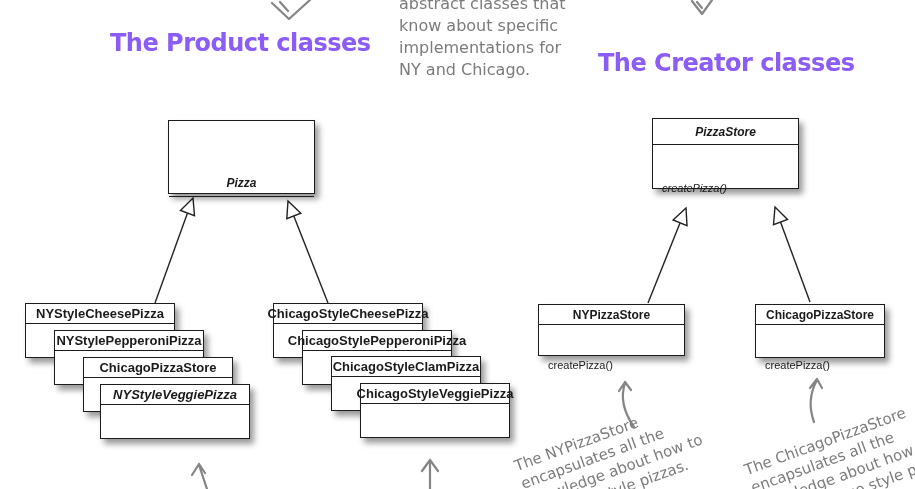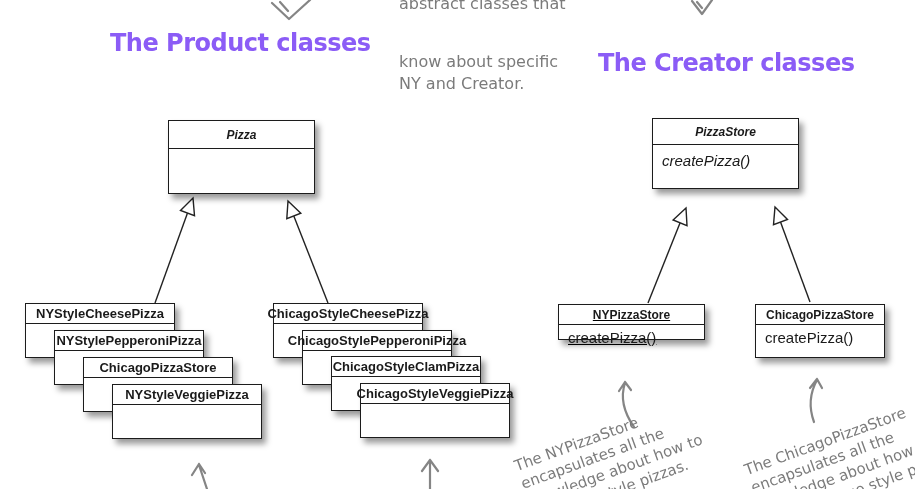--- a/index.html
+++ b/index.html
@@ -43,28 +43,28 @@
     box-sizing:border-box;
   }
   .uml-title{
     border-bottom:1px solid #1c1c1c;
     font-weight:bold;font-size:12px;color:#1a1a1a;
     text-align:center;display:flex;align-items:center;justify-content:center;
     box-sizing:border-box;white-space:nowrap;
   }
   .uml-title.italic{font-style:italic;}
   .uml-methods{padding:6px 0 0 9px;}
-  .uml-method{font-size:15px;color:#1a1a1a;line-height:20px;white-space:nowrap;}
+  .uml-method{font-size:11px;color:#1a1a1a;line-height:20px;white-space:nowrap;margin-top:27px;}
   .uml-method.abstract{font-style:italic;}
 
   #pizza-box{left:168px;top:120px;width:147px;height:74px;}
-  #pizza-box .uml-title{height:28px;}
+  #pizza-box .uml-title{height:28px;margin-top:48px;}
   #pizzastore-box{left:652px;top:118px;width:147px;height:71px;}
   #pizzastore-box .uml-title{height:26px;}
-  #nystore-box{left:558px;top:304px;width:147px;height:36px;text-decoration:underline;}
+  #nystore-box{left:538px;top:304px;width:147px;height:52px;}
   #chicagostore-box{left:755px;top:304px;width:130px;height:54px;}
   #nystore-box .uml-title,#chicagostore-box .uml-title{height:20px;}
   #nystore-box .uml-methods,#chicagostore-box .uml-methods{padding-top:3px;}
 
   
   .stack-box{width:150px;height:55px;}
   .stack-box .uml-title{height:20px;font-size:13px;}
 </style>
 </head>
 <body>
@@ -98,22 +98,23 @@
     <path d="M 634 427 Q 618 404 625 383 M 619 391 L 625 382 M 631 390 L 625 382"></path>
     <path d="M 814 422 Q 806 400 817 380 M 810 388 L 817 379 M 822 388 L 817 379"></path>
   </g>
 </svg>
 
 <div class="heading" id="product-heading">The Product classes</div>
 <div class="heading" id="creator-heading">The Creator classes</div>
 
 <div class="hand" id="top-note">
     <span style="display: block;">abstract classes that</span>
-    <span style="display: block; margin-top: 36px;">know about specific</span>
-    <span style="display: block;">NY and Creator.</span>
+    <span style="display: block;">know about specific</span>
+    <span style="display: block;">implementations for</span>
+    <span style="display: block;">NY and Chicago.</span>
   </div>
 <div class="hand hand-rot" id="ny-store-note">
     <span style="display: block;">The NYPizzaStore</span>
     <span style="display: block;">encapsulates all the</span>
     <span style="display: block;">knowledge about how to</span>
     <span style="display: block;">make NY style pizzas.</span>
   </div>
 <div class="hand hand-rot" id="chicago-store-note">
     <span style="display: block;">The ChicagoPizzaStore</span>
     <span style="display: block;">encapsulates all the</span>
@@ -154,21 +155,21 @@
     <div class="uml-body"></div>
   </div>
 <div class="uml-box stack-box" style="left: 54px; top: 330px; z-index: 3;">
     <div class="uml-title">NYStylePepperoniPizza</div>
     <div class="uml-body"></div>
   </div>
 <div class="uml-box stack-box" style="left: 83px; top: 357px; z-index: 4;">
     <div class="uml-title">ChicagoPizzaStore</div>
     <div class="uml-body"></div>
   </div>
-<div class="uml-box stack-box" style="left: 112px; top: 384px; z-index: 5;">
+<div class="uml-box stack-box" style="left: 100px; top: 384px; z-index: 5; font-style: italic;">
     <div class="uml-title">NYStyleVeggiePizza</div>
     <div class="uml-body"></div>
   </div>
 <div class="uml-box stack-box" style="left: 273px; top: 303px; z-index: 2;">
     <div class="uml-title">ChicagoStyleCheesePizza</div>
     <div class="uml-body"></div>
   </div>
 <div class="uml-box stack-box" style="left: 302px; top: 329.5px; z-index: 3;">
     <div class="uml-title">ChicagoStylePepperoniPizza</div>
     <div class="uml-body"></div>

